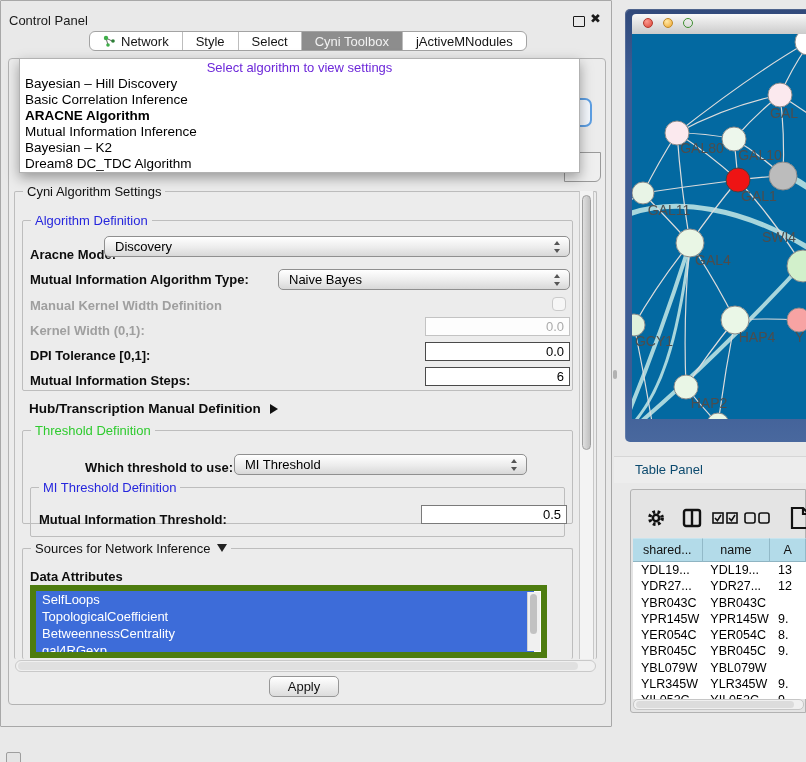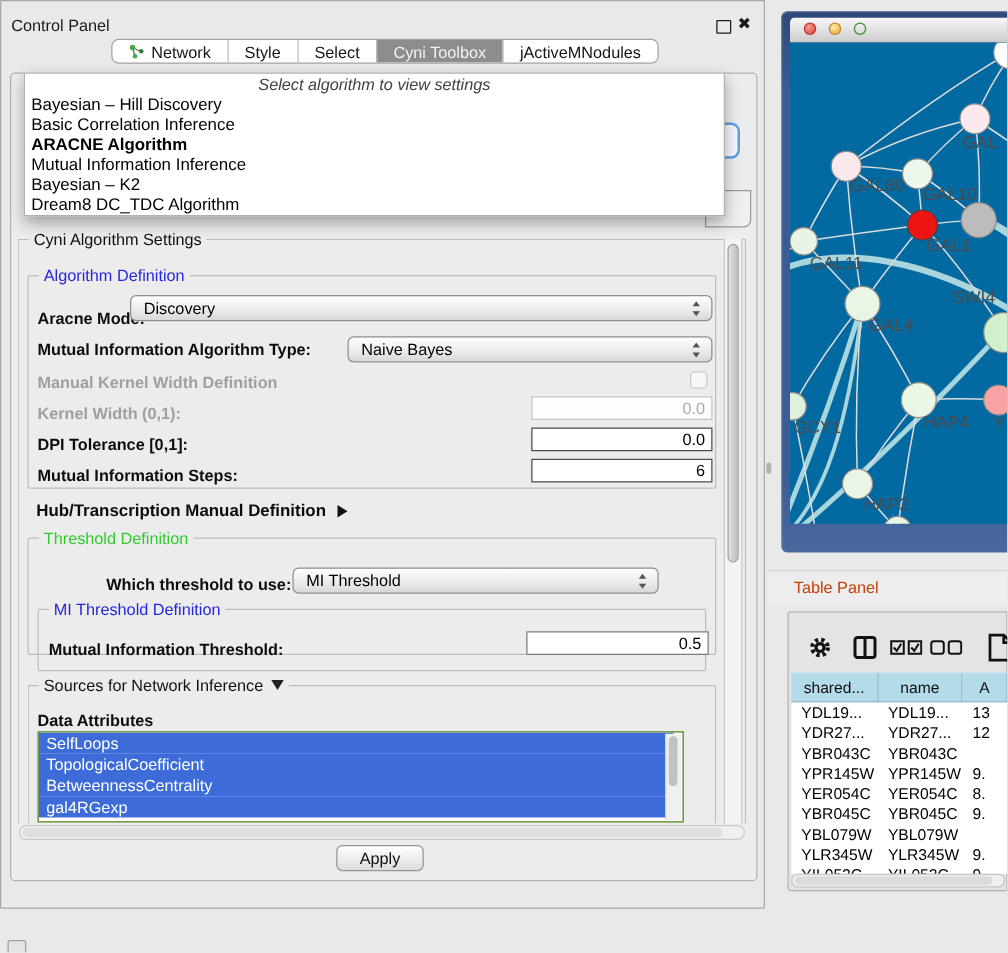--- a/index.html
+++ b/index.html
@@ -25,21 +25,21 @@
 
   
   .frag-combo{left:560px;top:97px;width:31px;height:29px;border:2.5px solid #5d9fe3;border-radius:7px;
               background:#f4f8fd;box-sizing:border-box;z-index:5;}
   .frag-box{left:563px;top:151px;width:37px;height:30px;border:1px solid #9a9a9a;border-radius:0 0 6px 0;
             background:#efefef;box-sizing:border-box;z-index:5;}
 
   
   .popup{left:18px;top:57px;width:561px;height:115px;background:#fff;border:1px solid #b2b2b2;
          box-shadow:0 5px 12px rgba(0,0,0,.35);z-index:40;box-sizing:border-box;}
-  .popup-ph{height:16px;line-height:16px;text-align:center;color:#404040;font-size:13px;margin-top:1px;font-style:italic;}
+  .popup-ph{height:16px;line-height:16px;text-align:center;color:#6d28d9;font-size:13px;margin-top:1px;}
   .opt{height:16px;line-height:16px;padding-left:5px;font-size:13.5px;color:#000;white-space:nowrap;}
   .opt.bold{font-weight:bold;}
 
   
   .gbox{border:1px solid #bdbdbd;border-radius:2px;box-sizing:border-box;background:transparent;}
   .glegend{position:absolute;top:-8px;left:8px;background:#ececec;padding:0 4px;font-size:13px;white-space:nowrap;}
   .glegend.blue{color:#2626dd;}
   .glegend.green{color:#2fcb2f;}
 
   .lbl{position:absolute;font-size:13px;font-weight:bold;color:#0d0d0d;white-space:nowrap;}
@@ -59,21 +59,21 @@
   .tfield.dis{border:1px solid #c3c3c3;color:#ababab;background:#fdfdfd;}
   .tfield.mid{border:1px solid #7a7a7a;}
 
   .cbox{position:absolute;width:14px;height:14px;border:1px solid #cacaca;border-radius:4px;background:#f6f6f6;box-sizing:border-box;}
 
   .tri-right{display:inline-block;width:0;height:0;border-top:5.5px solid transparent;
              border-bottom:5.5px solid transparent;border-left:8px solid #111;vertical-align:-1px;margin-left:9px;}
   .tri-down{display:inline-block;width:0;height:0;border-left:5.5px solid transparent;
             border-right:5.5px solid transparent;border-top:8px solid #222;vertical-align:1px;margin-left:6px;}
 
-  .attrlist{left:29px;top:584px;width:517px;height:73px;background:#fff;border:1px solid #4d7c0f;
+  .attrlist{left:29px;top:584px;width:517px;height:73px;background:#fff;border:6px solid #4d7c0f;
             box-sizing:border-box;overflow:hidden;}
   .attr-item{height:17px;line-height:17px;padding-left:6px;font-size:13px;color:#fff;background:#3d6cd9;
              width:calc(100% - 13px);white-space:nowrap;}
   .attr-sb{position:absolute;right:1px;top:1px;bottom:1px;width:12px;background:#f0f0f0;border-left:1px solid #d2d2d2;}
   .attr-thumb{position:absolute;left:2px;top:2px;width:7px;height:40px;background:#c2c2c2;border-radius:4px;}
 
   .vscroll{left:578px;top:190px;width:15px;height:468px;background:#f3f3f3;border-left:1px solid #c8c8c8;
            border-right:1px solid #c8c8c8;box-sizing:border-box;}
   .vthumb{position:absolute;left:2px;top:4px;width:9px;height:255px;border:1px solid #9e9e9e;border-radius:5px;
           background:linear-gradient(90deg,#e0e0e0,#bfbfbf);box-sizing:border-box;}
@@ -96,21 +96,21 @@
   .ntitle{left:632px;top:14px;width:174px;height:20px;background:linear-gradient(#f8f8f8,#cbcbcb);
           border-bottom:1px solid #979797;border-radius:4px 0 0 0;}
   .light{position:absolute;top:18px;width:10px;height:10px;border-radius:50%;box-sizing:border-box;}
   .light.red{left:643px;background:radial-gradient(circle at 35% 30%,#fb9a90,#dd4538);border:1px solid #b3372c;}
   .light.yellow{left:663px;background:radial-gradient(circle at 35% 30%,#ffe9a8,#f0a72f);border:1px solid #c08a26;}
   .light.green{left:683px;background:radial-gradient(circle at 35% 30%,#b6eda4,#53b442;);border:1px solid #3f8f31;}
   .ncanvas{left:632px;top:34px;width:174px;height:385px;background:#0369a1;overflow:hidden;}
 
   
   .tp-bar{left:614px;top:456px;width:192px;height:26px;background:#ededed;border-top:1px solid #d6d6d6;}
-  .tp-title{left:635px;top:462px;font-size:13px;color:#c2410c;}
+  .tp-title{left:635px;top:462px;font-size:13px;color:#0c4a6e;}
   .twin{left:630px;top:489px;width:176px;height:224px;background:#e4e4e4;border:1px solid #b2b2b2;
         border-radius:3px 0 0 3px;box-sizing:border-box;}
   .ticon{position:absolute;top:508px;}
   .thead{left:633px;top:538px;width:173px;height:24px;display:flex;}
   .thcell{background:#b3dbe9;border-right:1px solid #92b9c8;border-top:1px solid #c8e4ee;border-bottom:1px solid #8fb4c2;
           box-sizing:border-box;display:flex;align-items:center;justify-content:center;font-size:12.5px;color:#111;overflow:hidden;white-space:nowrap;}
   .trows{left:633px;top:562px;width:173px;height:137px;background:#fff;overflow:hidden;}
   .trow{display:flex;height:16.3px;line-height:16.3px;font-size:12.5px;color:#000;}
   .tcell{padding-left:8px;box-sizing:border-box;overflow:hidden;white-space:nowrap;}
   .tscroll{left:633px;top:699px;width:171px;height:11px;background:#f0f0f0;border:1px solid #c6c6c6;border-radius:5px;box-sizing:border-box;}

